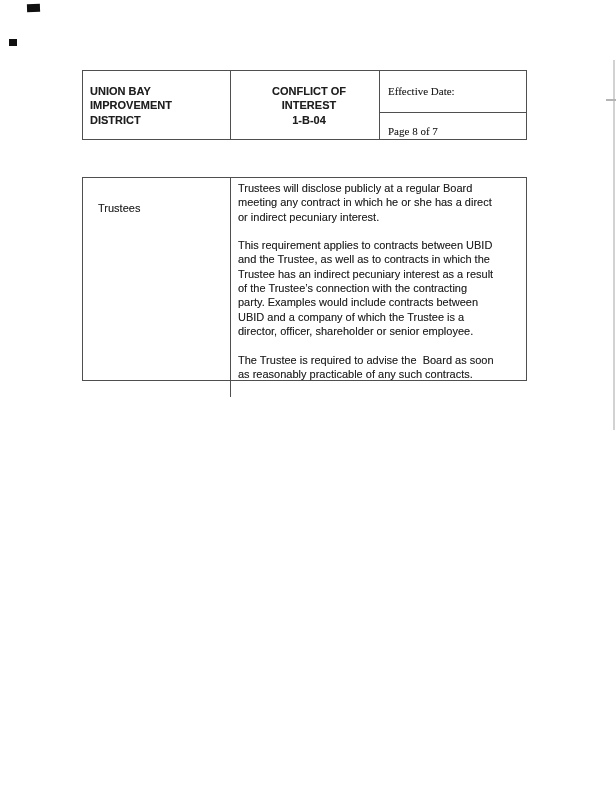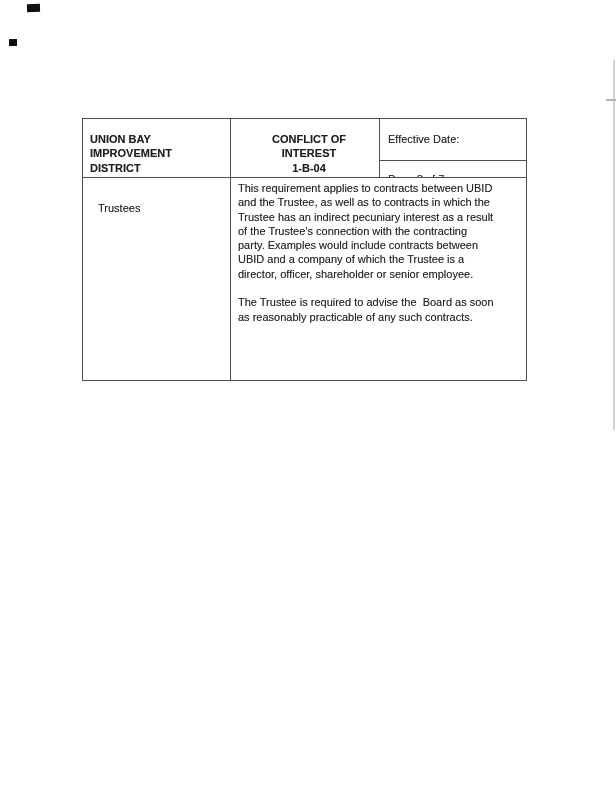--- a/index.html
+++ b/index.html
@@ -46,23 +46,22 @@
     position: absolute;
     box-sizing: border-box;
     border: 1px solid #4f4f4f;
     background: #ffffff;
     display: grid;
     font-size: 11px;
     line-height: 14.3px;
   }
   .header-tbl {
     left: 82px; top: 70px;
-    width: 445px; height: 92px;
+    width: 445px; height: 70px;
     grid-template-columns: 147px 149px 147px;
-    margin-top: 48px;
   }
   .body-tbl {
     left: 82px; top: 177px;
     width: 445px; height: 204px;
     grid-template-columns: 147px 296px;
   }
   .cell {
     box-sizing: border-box;
     text-shadow: 0 0 0.4px rgba(0,0,0,0.35);
   }
@@ -75,20 +74,21 @@
     border-left: 1px solid #4f4f4f;
     padding: 13px 2px 0 10px;
     font-weight: bold;
     text-align: center;
     white-space: pre-line;
   }
   .col3 {
     border-left: 1px solid #4f4f4f;
     display: grid;
     grid-template-rows: 42px 27px;
+    font-family: Liberation Serif, serif;
   }
   .cell-effective {
     border-bottom: 1px solid #4f4f4f;
     padding: 13px 2px 0 8px;
   }
   .cell-page {
     padding: 11px 2px 0 8px;
   }
   .cell-section {
     padding: 23px 4px 0 15px;
@@ -122,20 +122,23 @@
 1-B-04</div>
     <div class="col3">
       <div class="cell cell-effective">Effective Date:</div>
       <div class="cell cell-page">Page 8 of 7</div>
     </div>
   </div>
 
   <div class="tbl body-tbl">
     <div class="cell cell-section">Trustees</div>
     <div class="cell cell-bodytext">
+      <p>Trustees will disclose publicly at a regular Board
+meeting any contract in which he or she has a direct
+or indirect pecuniary interest.</p>
       <p>This requirement applies to contracts between UBID
 and the Trustee, as well as to contracts in which the
 Trustee has an indirect pecuniary interest as a result
 of the Trustee’s connection with the contracting
 party. Examples would include contracts between
 UBID and a company of which the Trustee is a
 director, officer, shareholder or senior employee.</p>
       <p>The Trustee is required to advise the  Board as soon
 as reasonably practicable of any such contracts.</p>
     </div>

